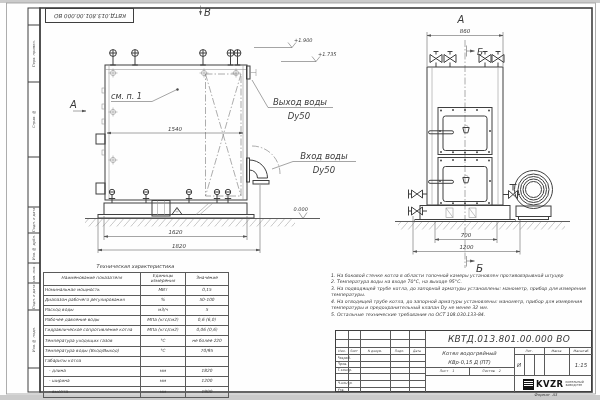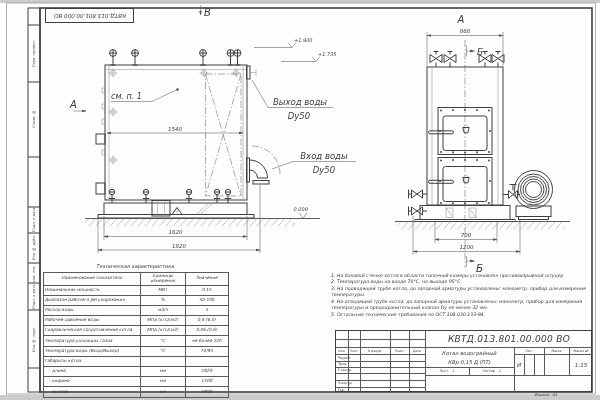--- a/index.html
+++ b/index.html
@@ -458,18 +458,26 @@
     </div>
     <div class="cell" style="left:133px;top:36px;width:45px;height:8px;font-size:3.4px;gap:4px">
       <span>Листов</span>
       <span>2</span>
     </div>
     <div class="cell" style="left:178px;top:16px;width:30px;height:7px;font-size:3.2px">Лит.</div>
     <div class="cell" style="left:208px;top:16px;width:25px;height:7px;font-size:3.2px">Масса</div>
     <div class="cell" style="left:233px;top:16px;width:24px;height:7px;font-size:3.2px">Масштаб</div>
     <div class="cell" style="left:178px;top:23px;width:10px;height:21px;font-size:5.5px">И</div>
     <div class="cell" style="left:233px;top:23px;width:24px;height:21px;font-size:5.5px">1:15</div>
+    <div class="cell" style="left:178px;top:44px;width:79px;height:18px;gap:2px">
+      <span class="logo-mark"></span>
+      <span class="logo-word">KVZR</span>
+      <span class="logo-sub">
+        <span style="display:block">КОТЕЛЬНЫЙ</span>
+        <span style="display:block">ЗАВОД РЭП</span>
+      </span>
+    </div>
   </div>
 
   <div class="fmt">
     <span>Формат</span>&nbsp;&nbsp;<span>А3</span>
   </div>
 </div>
 
 </body></html>

